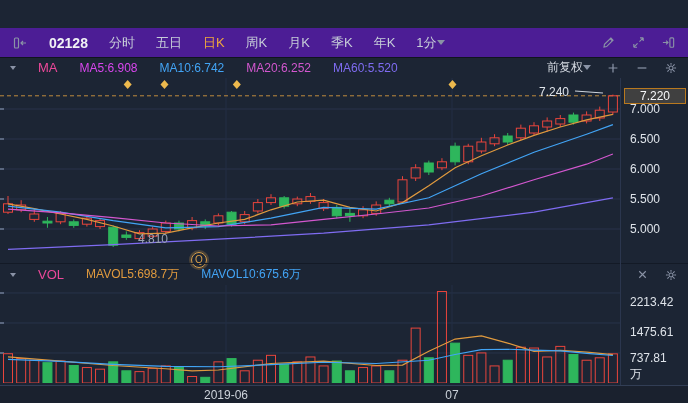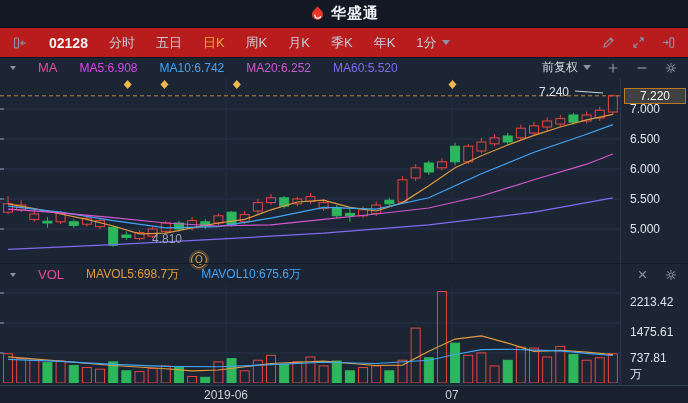--- a/index.html
+++ b/index.html
@@ -1,26 +1,26 @@
 <!DOCTYPE html>
 <html><head>
 <meta charset="utf-8">
 <style>
   html,body{margin:0;padding:0;background:#0d1117;}
   .app{position:relative;width:688px;height:403px;background:#1c2534;overflow:hidden;
        font-family:"Liberation Sans",sans-serif;-webkit-font-smoothing:antialiased;}
   .logo-bar{position:absolute;top:0;left:0;right:0;height:27px;background:#121824;
             border-bottom:1px solid #0b0f17;display:flex;align-items:center;justify-content:center;gap:5px;}
   .logo-text{color:#f2f4f7;font-size:15px;font-weight:bold;letter-spacing:1px;}
-  .toolbar{position:absolute;top:28px;left:0;right:0;height:29px;background:#b91c1c;
+  .toolbar{position:absolute;top:28px;left:0;right:0;height:29px;background:#4c1d95;
            border-bottom:1px solid #10151f;display:flex;align-items:center;padding:0 12px;gap:21px;}
   .stock-code{color:#f0f2f5;font-weight:bold;font-size:14px;}
   .tab{color:#c6cdd8;font-size:13px;cursor:pointer;white-space:nowrap;}
   .tab.active{color:#f0a83c;}
-  .dropdown{display:flex;align-items:center;gap:5px;color:#c6cdd8;font-size:13px;cursor:pointer;}
+  .dropdown{display:flex;align-items:center;color:#c6cdd8;font-size:13px;cursor:pointer;}
   .caret{width:0;height:0;border-left:4px solid transparent;border-right:4px solid transparent;
          border-top:5px solid #8a93a6;display:inline-block;}
   .caret.sm{border-left-width:3.5px;border-right-width:3.5px;border-top-width:4.5px;}
   .right-group{margin-left:auto;display:flex;align-items:center;gap:15px;}
   .icon{display:block;}
   .irow{position:absolute;left:0;right:0;height:21px;display:flex;align-items:center;
         padding:0 10px;gap:22px;font-size:12px;}
   .ind-label{color:#ec4899;font-size:13px;}
   .ind-val{white-space:nowrap;}
   .price-chart{position:absolute;top:78px;left:0;width:688px;height:184px;}
@@ -36,27 +36,20 @@
   .divider{position:absolute;left:0;right:0;height:1px;background:#131a26;}
   .axis-vline{position:absolute;left:620px;top:78px;width:1px;height:307px;background:#2b364e;}
   .x-strip{position:absolute;top:385px;left:0;right:0;height:18px;background:#1a212e;border-top:1px solid #323e55;}
   .x-label{position:absolute;top:2px;font-size:12px;color:#ccd2da;width:60px;text-align:center;}
 </style>
 </head>
 <body>
 
 <div class="app">
 
-  <div class="logo-bar">
-    <svg class="icon" width="17" height="17" viewBox="0 0 17 17">
-      <path d="M8.5 1.2 C6.6 4.4 3 5.4 3 9.4 a5.5 5.5 0 0 0 11 0 C14 5.4 10.4 4.4 8.5 1.2 Z" fill="#e8382d"></path>
-      <path d="M5.8 10.2 a3.1 3.1 0 0 0 5.8 1.4" stroke="#ffffff" stroke-width="1.3" fill="none" stroke-linecap="round"></path>
-    </svg>
-    <span class="logo-text">华盛通</span>
-  </div>
 
   <div class="toolbar">
     <svg class="icon" width="16" height="16" viewBox="0 0 16 16">
       <rect x="2.5" y="3" width="4" height="10" rx="1" fill="none" stroke="#8a93a6" stroke-width="1.2"></rect>
       <path d="M14 8H9 M11 6l-2 2 2 2" fill="none" stroke="#8a93a6" stroke-width="1.2"></path>
     </svg>
     <span class="stock-code">02128</span>
     <span class="tab">分时</span>
     <span class="tab">五日</span>
     <span class="tab active">日K</span>
@@ -269,21 +262,21 @@
         <polyline points="8,128.2 60.6,134.2 113.2,142.60000000000002 165.8,149.8 218.4,148.6 271,140.20000000000002 323.6,129.39999999999998 376.2,131.2 428.8,119.80000000000003 481.40000000000003,95.80000000000001 534,74.19999999999999 586.6,56.199999999999996 612.9,46.59999999999999" fill="none" stroke="#42a4f5" stroke-width="1.2"></polyline>
         <polyline points="8,131.2 60.6,134.8 113.2,139.59999999999997 165.8,145.00000000000003 218.4,148 271,146.79999999999998 323.6,141.39999999999998 376.2,136 428.8,130.00000000000003 481.40000000000003,118.00000000000001 534,101.79999999999998 586.6,86.19999999999999 612.9,76" fill="none" stroke="#d357cf" stroke-width="1.2"></polyline>
         <polyline points="8,171.39999999999998 113.2,166.6 218.4,161.2 323.6,155.20000000000002 428.8,146.79999999999998 534,134.2 612.9,119.80000000000003" fill="none" stroke="#7f6cf2" stroke-width="1.2"></polyline>
         <polygon points="127.66499999999999,2 131.665,6.5 127.66499999999999,11 123.66499999999999,6.5" fill="#edb94d"></polygon>
         <polygon points="164.485,2 168.485,6.5 164.485,11 160.485,6.5" fill="#edb94d"></polygon>
         <polygon points="236.80999999999997,2 240.80999999999997,6.5 236.80999999999997,11 232.80999999999997,6.5" fill="#edb94d"></polygon>
         <polygon points="452.46999999999997,2 456.46999999999997,6.5 452.46999999999997,11 448.46999999999997,6.5" fill="#edb94d"></polygon>
         <line x1="575" y1="13" x2="603" y2="15" stroke="#cfd6df"></line>
       </svg>
     <div class="chart-label" style="left:539px;top:7px;">7.240</div>
-    <div class="chart-label low" style="left:152px;top:154px;">4.810</div>
+    <div class="chart-label low" style="left:138px;top:154px;">4.810</div>
     <div class="q-marker" style="left:191px;top:174px;">Q</div>
     <div class="cur-price-box" style="left:624px;top:10px;">7.220</div>
     <div class="axis-tick" style="top:24px;">7.000</div>
     <div class="axis-tick" style="top:54px;">6.500</div>
     <div class="axis-tick" style="top:84px;">6.000</div>
     <div class="axis-tick" style="top:114px;">5.500</div>
     <div class="axis-tick" style="top:144px;">5.000</div>
   </div>
 
   <div class="divider" style="top:263px;"></div>

